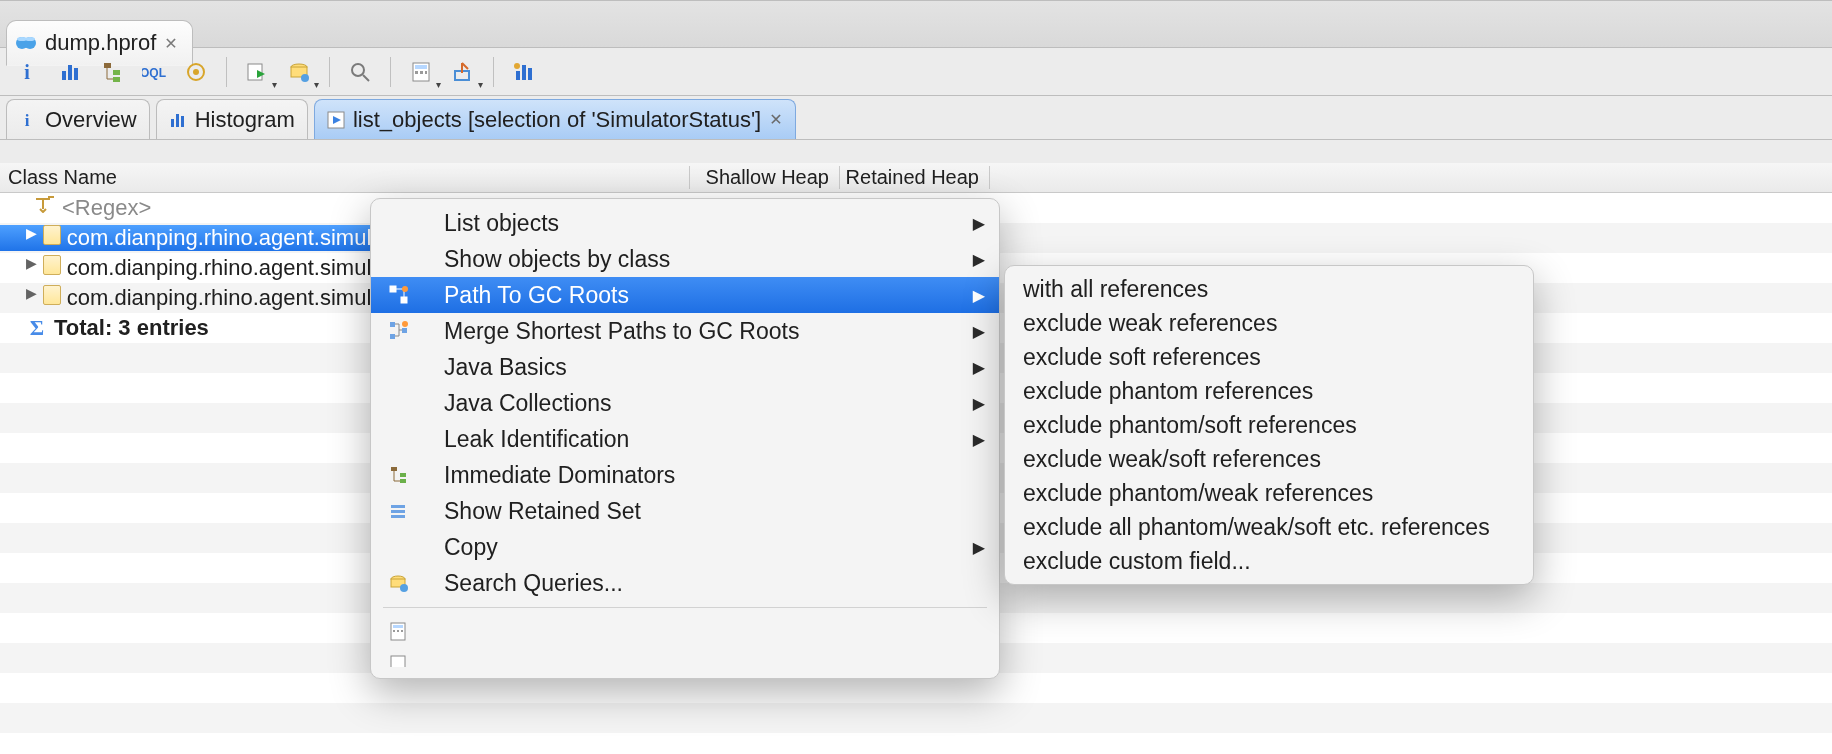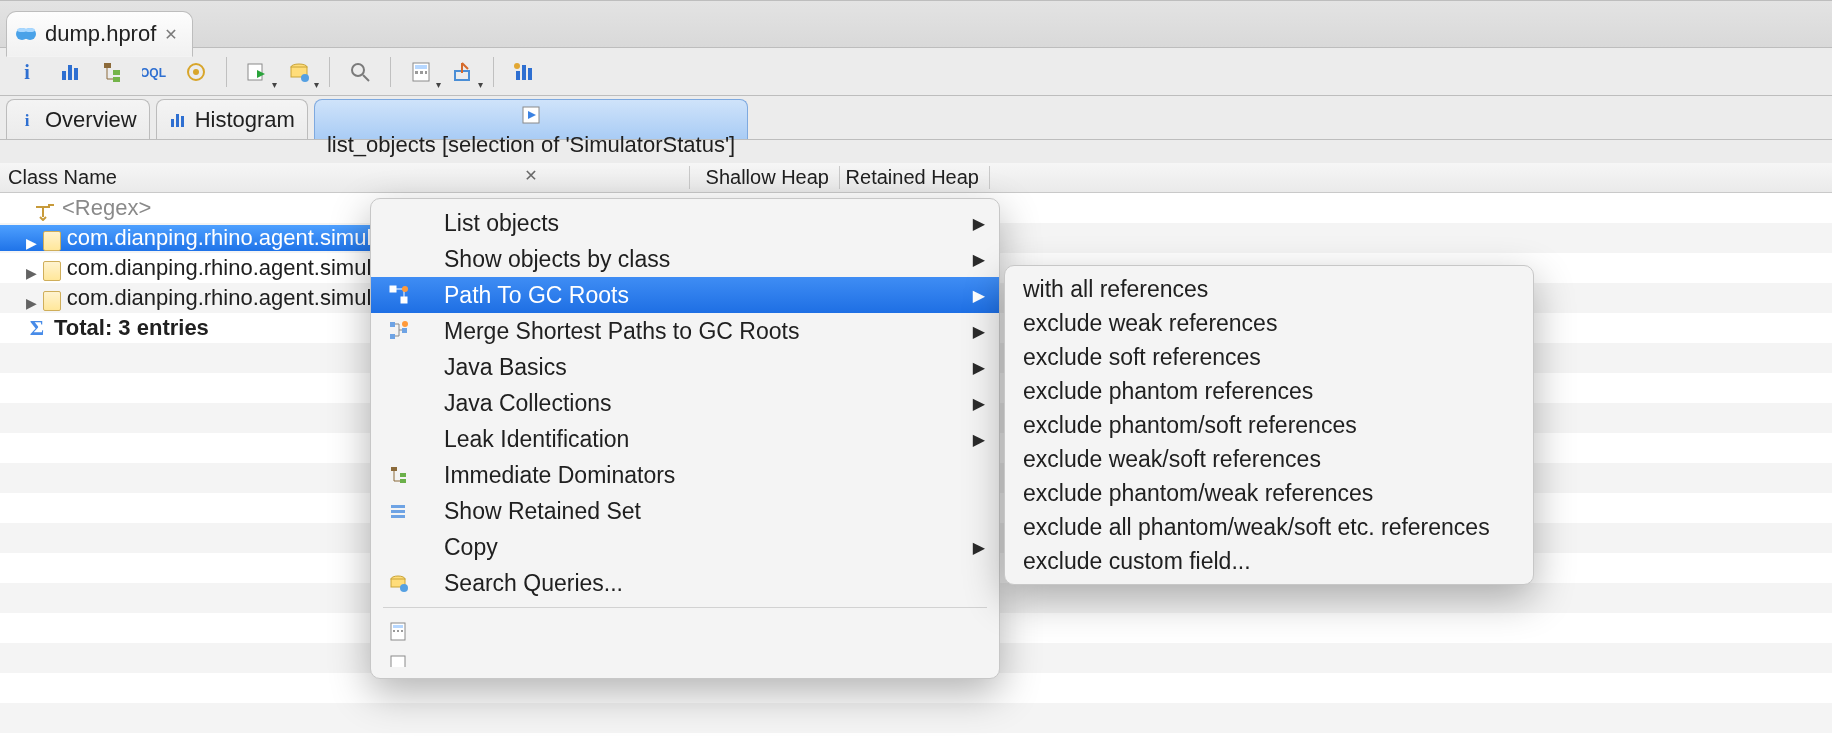--- a/index.html
+++ b/index.html
@@ -20,21 +20,21 @@
     border-bottom: 1px solid #bdbdbd;
     height: 48px;
     background: linear-gradient(#e3e3e3, #d9d9d9);
   }
   .editor-tab {
     display: inline-flex; align-items: center; gap:8px;
     background: linear-gradient(#fdfdfd,#f1f1f1);
     border: 1px solid #bdbdbd;
     border-bottom: 1px solid #f3f3f3;
     border-top-left-radius: 10px; border-top-right-radius: 10px;
-    height: 46px; padding: 0 14px 0 8px; margin-left: 6px; margin-top: 10px;
+    height: 46px; padding: 0 14px 0 8px; margin-left: 6px; margin-top: 19px;
   }
   .editor-tab .close { font-size: 16px; color:#7a7a7a; }
 
   
   .toolbar {
     height: 48px;
     border-bottom: 1px solid #bdbdbd;
     display: flex; align-items: center; gap: 6px;
     padding-left: 10px;
     background:#ececec;
@@ -52,21 +52,20 @@
   .ptab {
     display:inline-flex; align-items:center; gap:8px;
     border:1px solid #bcbcbc; border-bottom:none;
     border-top-left-radius:8px; border-top-right-radius:8px;
     padding: 6px 12px; margin-left:6px; height:40px;
     background:linear-gradient(#f4f4f4,#ebebeb);
   }
   .ptab.active {
     background: linear-gradient(#cfe3fa, #a9ccf5);
     border-color:#7ea9df;
-    flex-direction:column;
   }
   .ptab .close { font-size:16px; color:#6a6a6a; }
 
   
   .thead {
     height: 30px;
     display:flex; align-items:center;
     border-bottom:1px solid #c9c9c9;
     background:linear-gradient(#f6f6f6,#eaeaea);
     font-size:20px;
@@ -75,21 +74,21 @@
   .col-name { width: 690px; padding-left:8px; border-right:1px solid #c9c9c9; }
   .col-sh  { width: 150px; text-align:right; padding-right:10px; border-right:1px solid #c9c9c9; }
   .col-rh  { width: 150px; text-align:right; padding-right:10px; border-right:1px solid #c9c9c9; }
 
   
   .tbody { position:relative; background:#fff; height: calc(100% - 170px); }
   .row {
     height: 30px; display:flex; align-items:center;
   }
   .row:nth-child(even) { background:#f4f4f4; }
-  .row .c0 { width:690px; display:flex; align-items:flex-end; gap:6px; padding-left:26px; }
+  .row .c0 { width:690px; display:flex; align-items:flex-start; gap:6px; padding-left:26px; }
   .row .c1 { width:150px; text-align:right; padding-right:10px; color:#7e7e7e; }
   .row .c2 { width:150px; text-align:right; padding-right:10px; color:#7e7e7e; }
   .row.sel .c0 {
     background: linear-gradient(#4ea0ff,#1f73e8);
     color:#fff;
   }
   .row.sel .c0 .arrow { color:#fff; }
   .row.total .c0 { font-weight:700; }
   .arrow { font-size:14px; color:#636363; }
   .regex { color:#8a8a8a; display:flex; align-items:center; gap:6px; }

